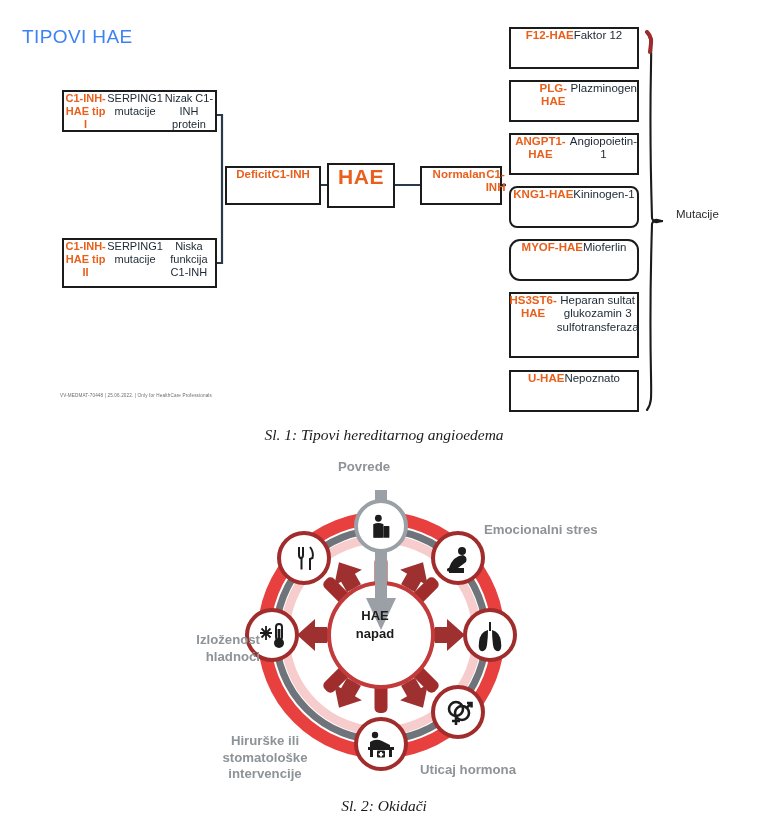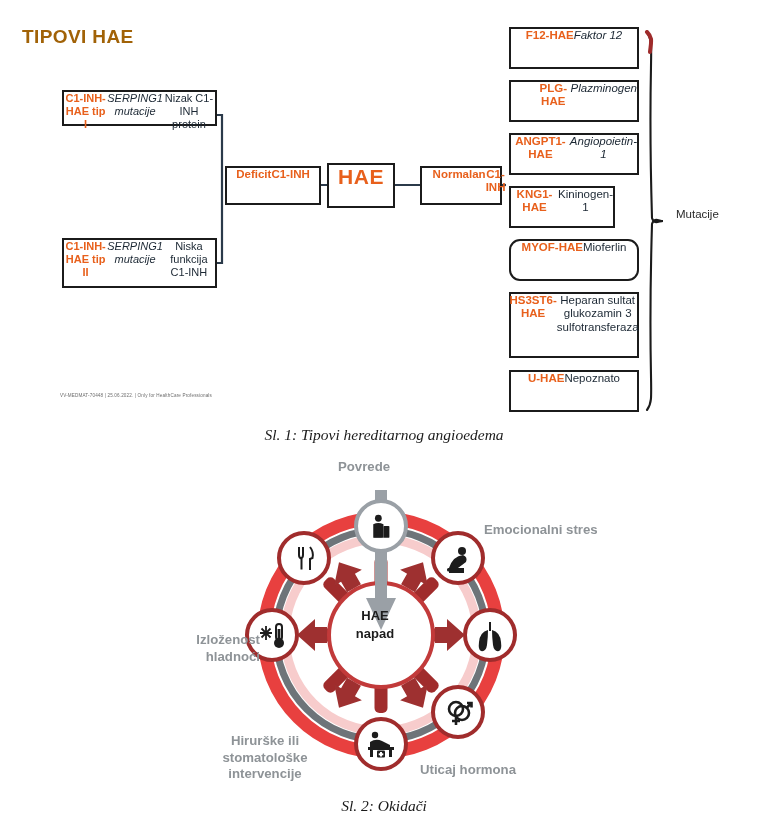--- a/index.html
+++ b/index.html
@@ -10,59 +10,59 @@
     font-family:"Liberation Sans", sans-serif;
     position:relative;
     overflow:hidden;
     color:#1a1a1a;
   }
   
   #fig1{position:absolute;left:0;top:0;width:768px;height:415px;}
 
   #fig1-title{
     position:absolute;left:22px;top:26px;
-    font-size:19px;font-weight:bold;letter-spacing:.4px;
-    color:#a16207;
+    font-size:19px;font-weight:normal;letter-spacing:.4px;
+    color:#3b82f6;
   }
 
   .nbox{
     position:absolute;
     border:2.2px solid #1b1b1b;
     background:#fff;
     box-sizing:border-box;
     text-align:center;
     display:flex;flex-direction:row;justify-content:center;
     line-height:1.17;
   }
   .nbox .hd{color:#e8601c;font-weight:bold;font-size:11.5px;}
   .nbox .sub{color:#1b2733;font-size:11.5px;}
-  .nbox .sub.it{font-style:italic;}
-
-  
-  #box-type1{left:62px;top:90px;width:155px;height:36px;}
+  .nbox .sub.it{}
+
+  
+  #box-type1{left:62px;top:90px;width:155px;height:42px;}
   #box-type2{left:62px;top:238px;width:155px;height:50px;}
   #box-type1 .hd,#box-type2 .hd{font-size:11px;}
   #box-type1 .sub,#box-type2 .sub{font-size:11px;}
 
   
   #box-deficit{left:225px;top:166px;width:96px;height:39px;}
   #box-hae{left:327px;top:163px;width:68px;height:45px;}
   #box-hae .hd{font-size:21px;letter-spacing:.5px;}
   #box-normalan{left:420px;top:166px;width:82px;height:39px;padding-left:16px;}
   #box-deficit .hd,#box-normalan .hd{font-size:11.5px;}
 
   .chain-line{position:absolute;height:2.2px;background:#2b3a4a;}
   #line-a{left:305px;top:184px;width:22px;}
   #line-b{left:395px;top:184px;width:25px;}
 
   
   #m0{left:509px;top:27px;width:130px;height:42px;}
   #m1{left:509px;top:80px;width:130px;height:42px;padding-left:25px;}
   #m2{left:509px;top:133px;width:130px;height:42px;}
-  #m3{left:509px;top:186px;width:106px;height:42px;}
+  #m3{left:509px;top:186px;width:130px;height:42px;border-radius:8px;}
   #m4{left:509px;top:239px;width:130px;height:42px;border-radius:11px;}
   #m5{left:509px;top:292px;width:130px;height:66px;}
   #m6{left:509px;top:370px;width:130px;height:42px;}
 
   
   #brace{position:absolute;left:643px;top:30px;width:22px;height:382px;}
   #brace-label{
     position:absolute;left:676px;top:208px;
     font-size:11.5px;color:#2b2b2b;
   }

